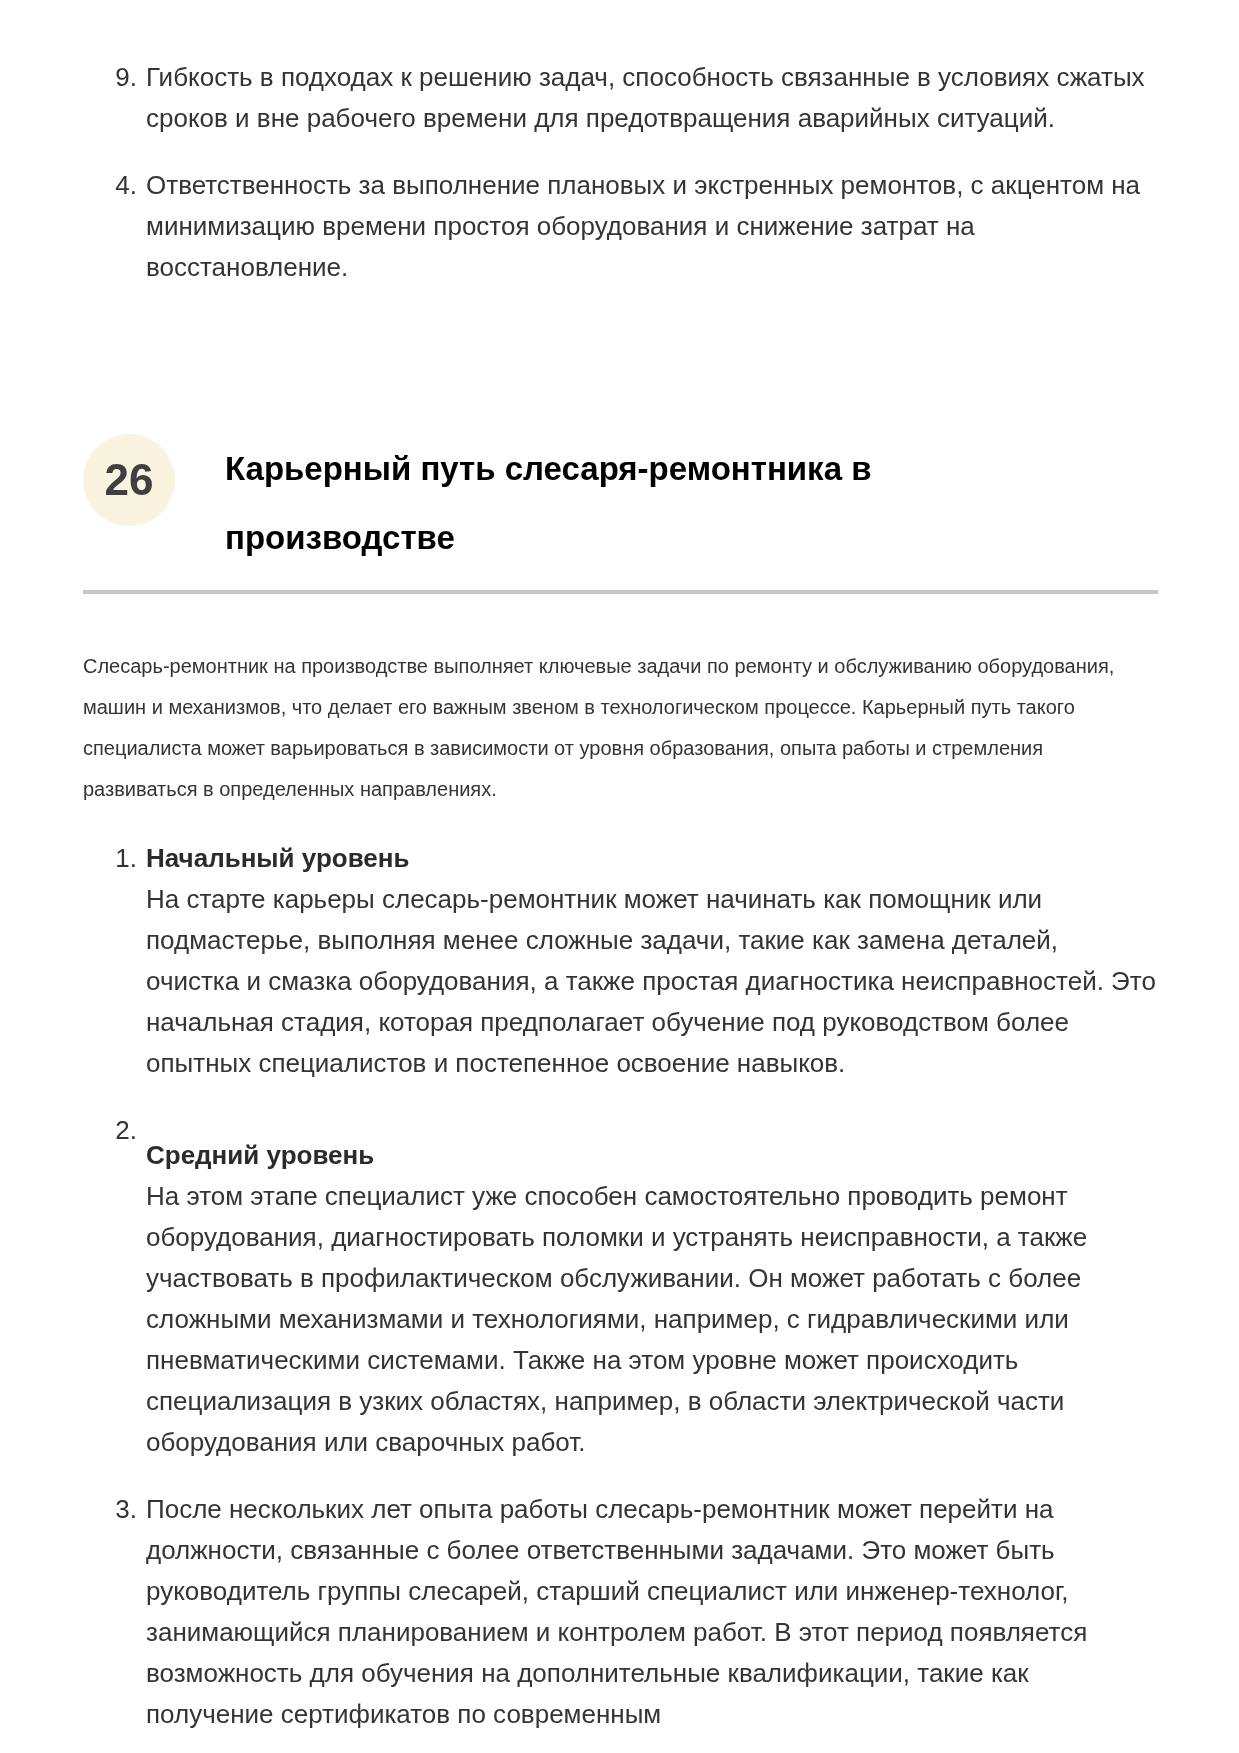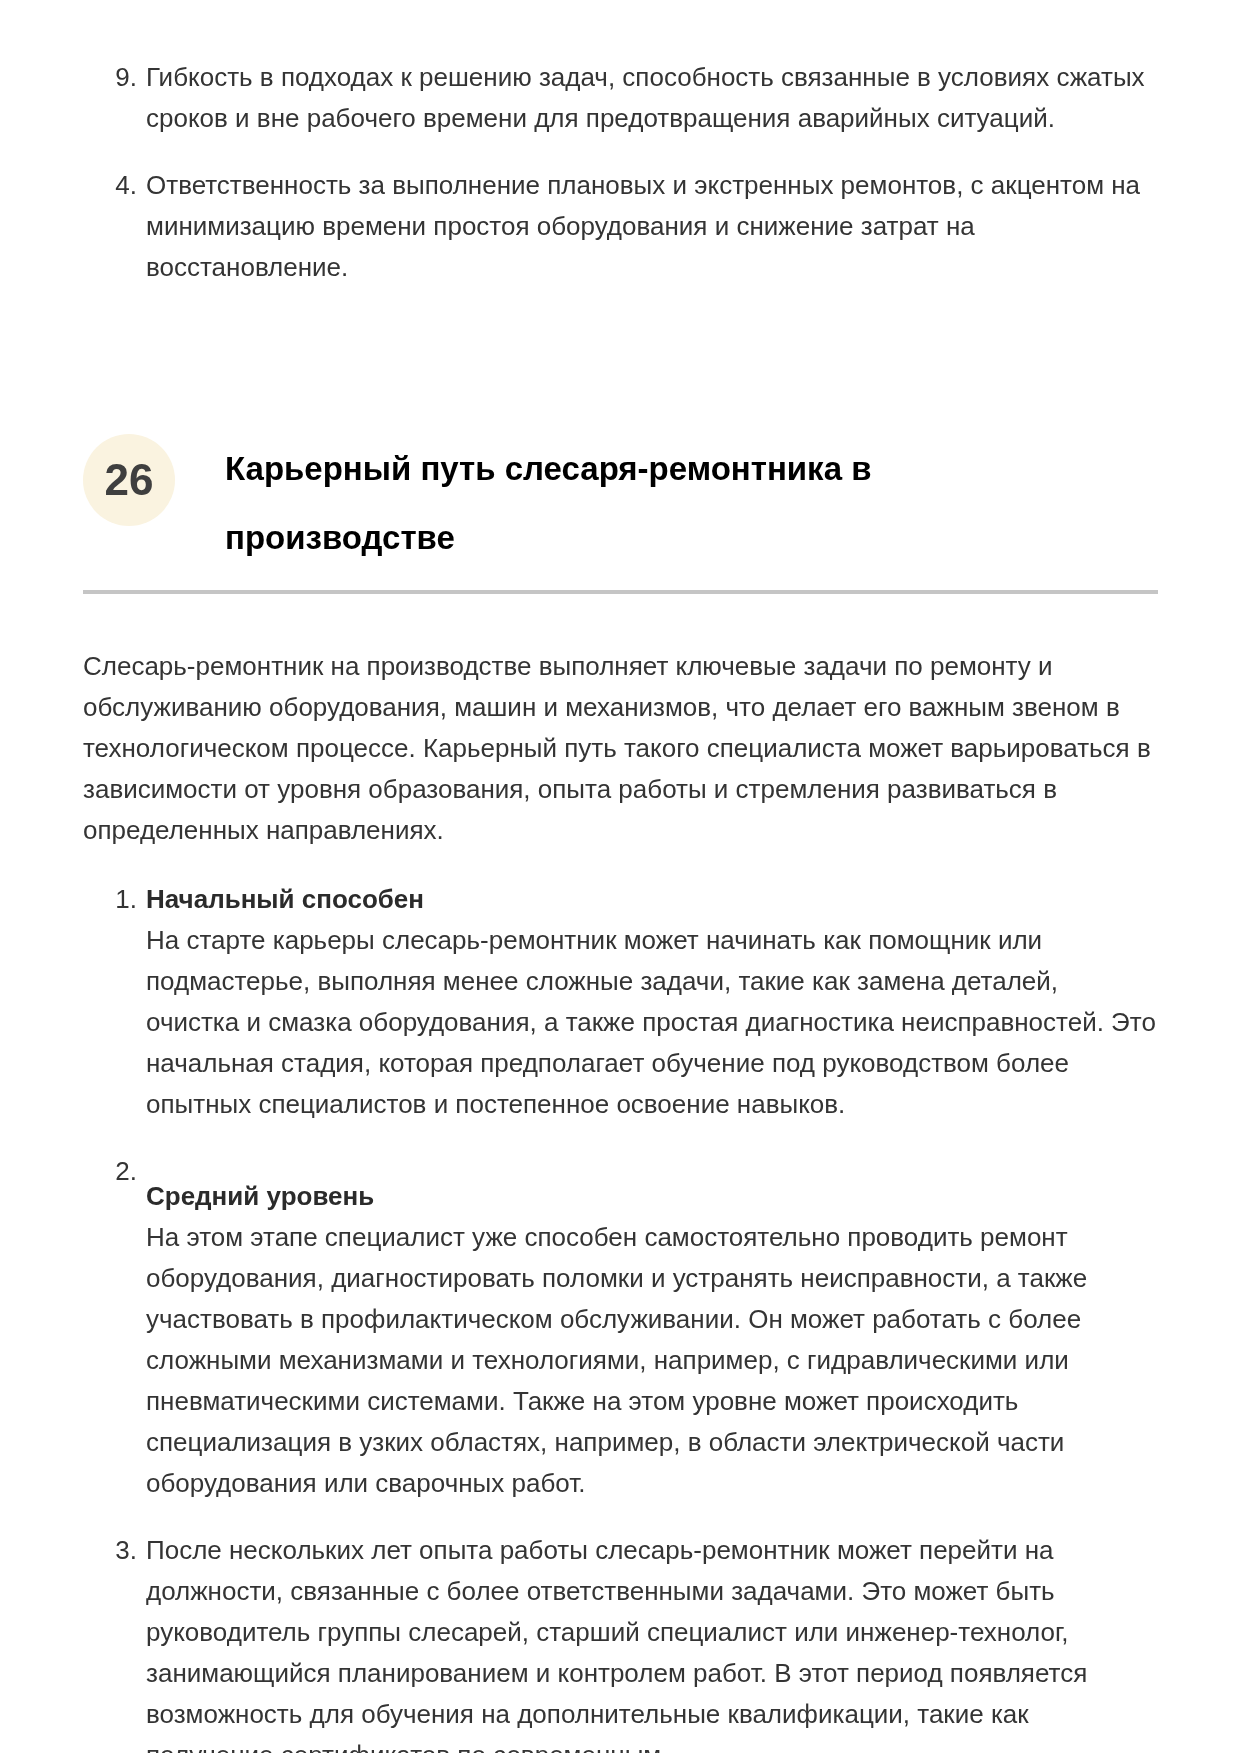--- a/index.html
+++ b/index.html
@@ -79,21 +79,21 @@
   hr.divider {
     border: 0;
     height: 4px;
     background: #c5c5c5;
     margin: 18px 0 0 0;
   }
 
   
   p.intro {
     margin: 52px 0 0 0;
-    font-size: 26px;
+    font-size: 20px;
     line-height: 41px;
     color: #343434;
   }
 
   .levels-wrap { margin-top: 28px; }
 </style>
 </head>
 <body>
 
 <main class="page">
@@ -115,21 +115,21 @@
   </section>
   <hr class="divider">
 
   <p class="intro">Слесарь-ремонтник на производстве выполняет ключевые задачи по ремонту и обслуживанию оборудования, машин и механизмов, что делает его важным звеном в технологическом процессе. Карьерный путь такого специалиста может варьироваться в зависимости от уровня образования, опыта работы и стремления развиваться в определенных направлениях.</p>
 
   <div class="levels-wrap">
     <ol class="doc-list">
       <li>
         <span class="li-marker">1.</span>
         <span class="li-body">
-          <span class="li-heading" style="display:block;">Начальный способен</span>
+          <span class="li-heading" style="display:block;">Начальный уровень</span>
           <span>На старте карьеры слесарь-ремонтник может начинать как помощник или подмастерье, выполняя менее сложные задачи, такие как замена деталей, очистка и смазка оборудования, а также простая диагностика неисправностей. Это начальная стадия, которая предполагает обучение под руководством более опытных специалистов и постепенное освоение навыков.</span>
         </span>
       </li>
       <li>
         <span class="li-marker">2.</span>
         <span class="li-body">
           <span class="li-heading" style="display:block;margin-top:25px;">Средний уровень</span>
           <span>На этом этапе специалист уже способен самостоятельно проводить ремонт оборудования, диагностировать поломки и устранять неисправности, а также участвовать в профилактическом обслуживании. Он может работать с более сложными механизмами и технологиями, например, с гидравлическими или пневматическими системами. Также на этом уровне может происходить специализация в узких областях, например, в области электрической части оборудования или сварочных работ.</span>
         </span>
       </li>

